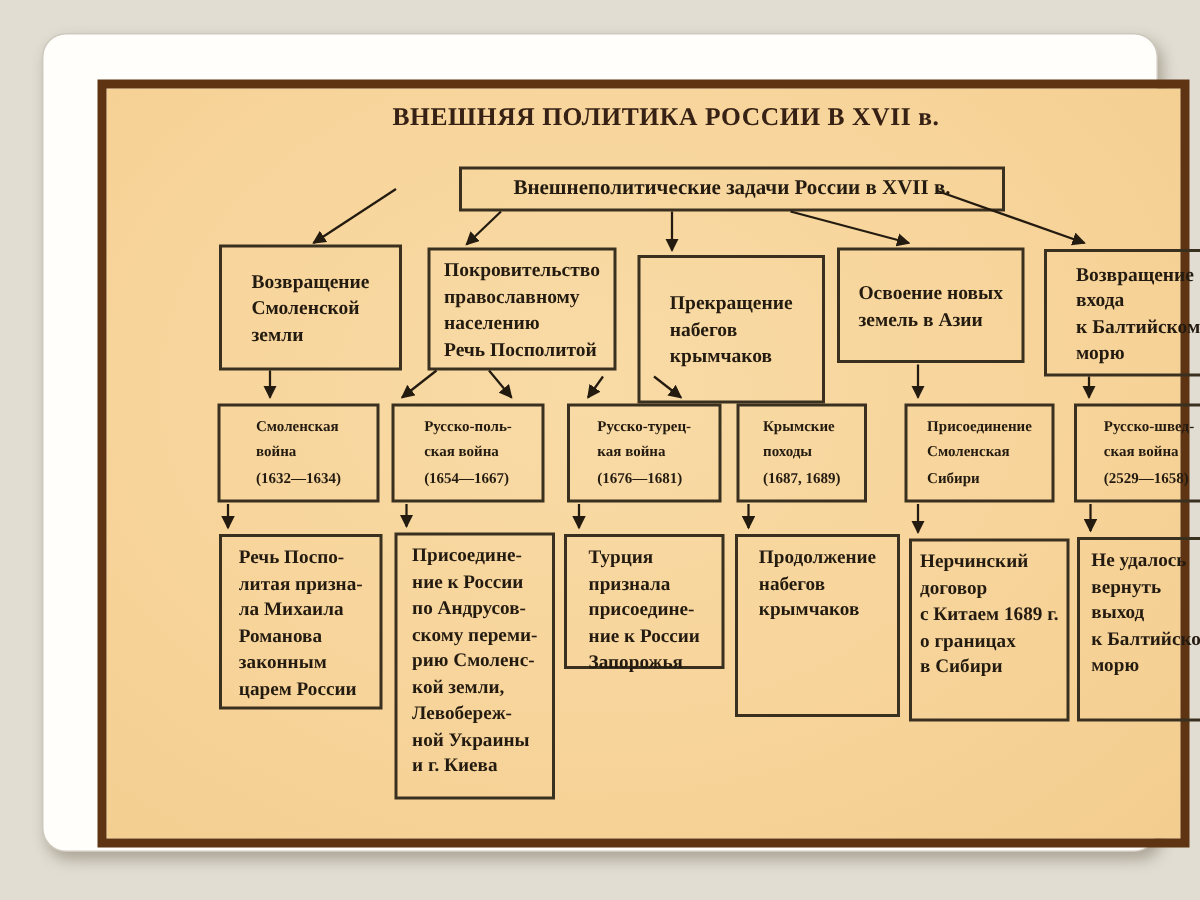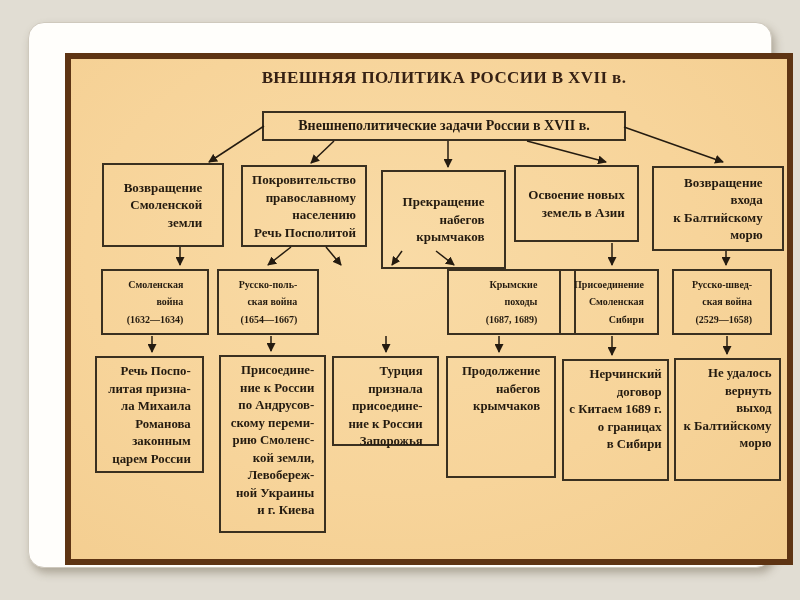--- a/index.html
+++ b/index.html
@@ -24,23 +24,23 @@
   }
   .scan-inner{position:absolute;left:0;top:0;width:716px;height:500px;border-radius:20px;}
   .title{
     position:absolute;left:30px;top:9px;width:686px;
     text-align:center;font-size:17px;font-weight:bold;color:#362114;
     letter-spacing:.4px;white-space:nowrap;
   }
   .box{
     position:absolute;box-sizing:border-box;
     border:2px solid #3a3020;color:#241b10;font-weight:bold;
-    text-align:right;white-space:pre-line;
+    text-align:left;white-space:pre-line;
     display:flex;align-items:center;justify-content:center;
-    line-height:17.5px;padding:2px;
+    line-height:17.5px;padding:2px;margin-left:44px;
   }
   .root{font-size:14px;line-height:16px;}
   .task{font-size:13px;}
   .event{font-size:10px;}
   .result{font-size:12.8px;align-items:flex-start;padding-top:5px;}
   svg.arrows{position:absolute;left:0;top:0;pointer-events:none;}
   svg.arrows line{stroke:#241b10;stroke-width:1.5;}
 </style>
 </head>
 <body>
@@ -70,31 +70,34 @@
 входа
 к Балтийскому
 морю</div>
 
         <div class="box event" style="left:30px;top:210px;width:108px;height:66px">Смоленская
 война
 (1632—1634)</div>
         <div class="box event" style="left:146px;top:210px;width:102px;height:66px">Русско-поль-
 ская война
 (1654—1667)</div>
-        <div class="box event" style="left:376px;top:210px;width:129px;height:66px">Крымские
+        <div class="box event" style="left:263px;top:210px;width:103px;height:66px">Русско-турец-
+кая война
+(1676—1681)</div>
+        <div class="box event" style="left:376px;top:210px;width:87px;height:66px">Крымские
 походы
 (1687, 1689)</div>
         <div class="box event" style="left:488px;top:210px;width:100px;height:66px">Присоединение
 Смоленская
 Сибири</div>
         <div class="box event" style="left:601px;top:210px;width:100px;height:66px">Русско-швед-
 ская война
 (2529—1658)</div>
 
-        <div class="box result" style="left:24px;top:297px;width:109px;height:117px">Речь Поспо-
+        <div class="box result" style="left:31px;top:297px;width:109px;height:117px">Речь Поспо-
 литая призна-
 ла Михаила
 Романова
 законным
 царем России</div>
         <div class="box result" style="left:148px;top:296px;width:107px;height:178px">Присоедине-
 ние к России
 по Андрусов-
 скому переми-
 рию Смоленс-

